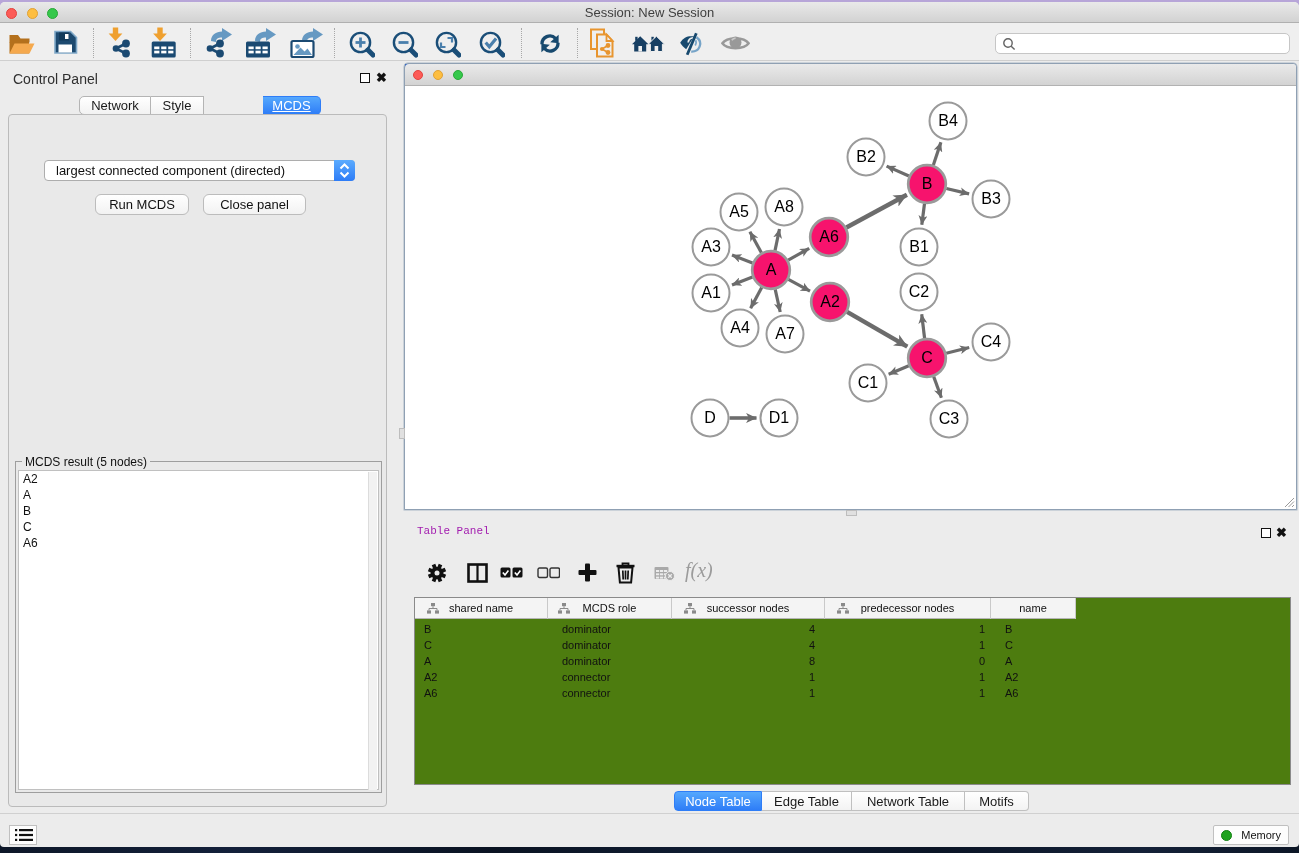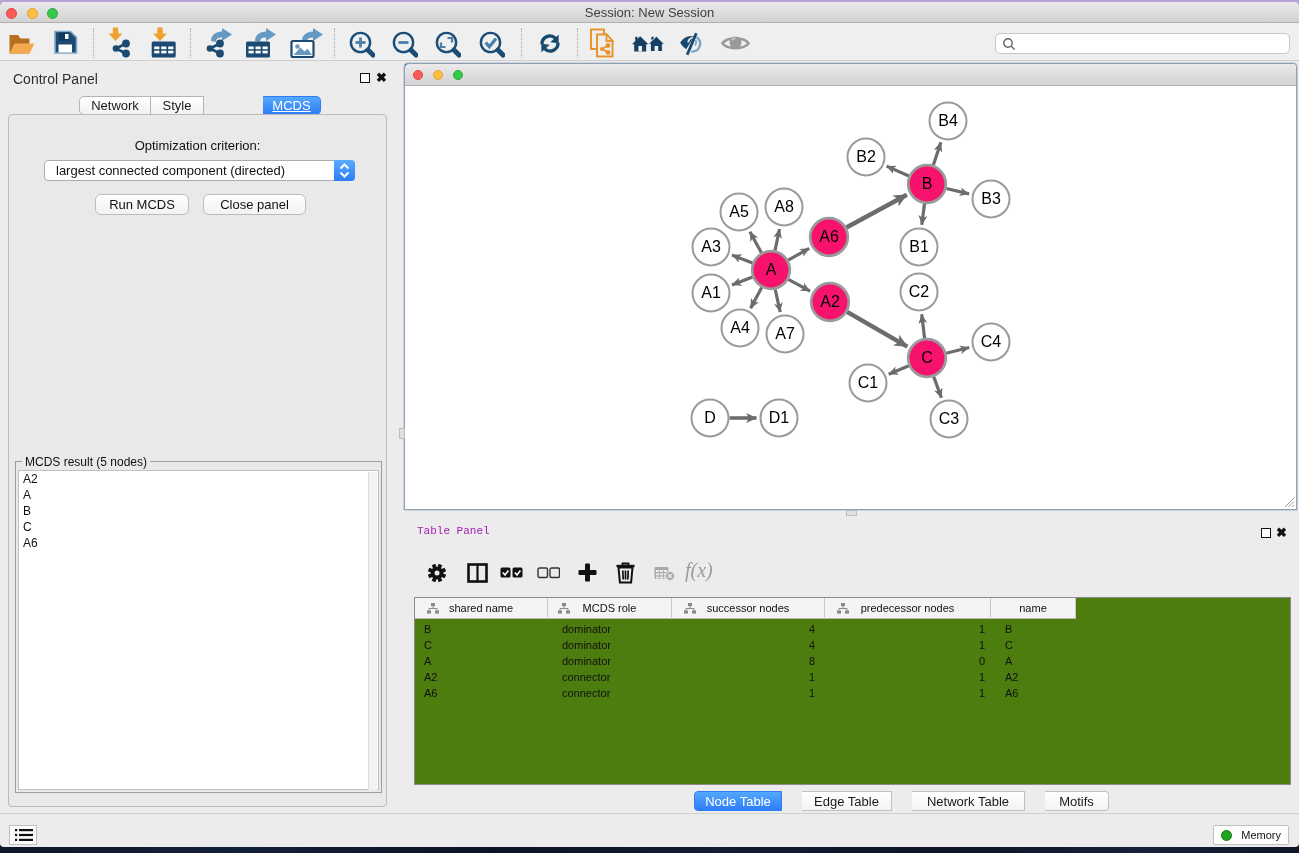--- a/index.html
+++ b/index.html
@@ -52,21 +52,21 @@
 #graph { position:absolute; left:0px; top:24px; }
 #graph text { font-size:16px; fill:#000; }
 
 #tp-title { position:absolute; left:417px; top:525px; font-size:11px; color:#a21caf;font-family:Liberation Mono, monospace; }
 #tbl-toolbar { position:absolute; left:414px; top:556px; width:877px; height:36px; }
 #tbl { position:absolute; left:414px; top:597px; width:877px; height:188px; background:#4d7c0f; border:1px solid #8a8a8a; }
 #tbl-head { position:absolute; left:0; top:0; width:661px; height:21px; background:#f4f4f4; border-bottom:1px solid #b5b5b5; }
 .hcell { position:absolute; top:0; height:21px; border-right:1px solid #c9c9c9; font-size:11px; color:#111; text-align:center; line-height:21px; }
 .trow { position:absolute; font-size:11px; color:#111; height:16px; line-height:16px; }
 .bot-tabs { position:absolute; top:791px; left:674px; display:flex; height:20px; }
-.btab { height:20px; line-height:19px; font-size:13px; color:#1a1a1a; background:linear-gradient(#ffffff,#f3f3f3); border:1px solid #c0c0c0; border-left:none; text-align:center;margin-left:20px; }
+.btab { height:20px; line-height:19px; font-size:13px; color:#1a1a1a; background:linear-gradient(#ffffff,#f3f3f3); border:1px solid #c0c0c0; border-left:none; text-align:center; }
 .btab.first { border-left:1px solid #c0c0c0; border-radius:4px 0 0 4px; }
 .btab.last { border-radius:0 4px 4px 0; }
 .btab.sel { background:linear-gradient(#55a8fd,#2e7df7); color:#fff; border-color:#2e7df7; }
 </style>
 </head>
 <body>
 <div id="win"></div>
 <div id="titlebar">
     <div class="tl t1"></div>
     <div class="tl t2"></div>
@@ -241,21 +241,20 @@
 <div id="cp-title">Control Panel</div>
 <div class="float-ico" style="left:360px; top:73px;"></div>
 <div class="x-ico" style="left:376px; top:73px;">✖</div>
 <div class="tabs" style="left:79px; top:96px;">
   <div class="tab first" style="width:72px;">Network</div>
   <div class="tab" style="width:53px;">Style</div>
   <div class="tab" style="width:59px;margin-top:34px;">Select</div>
   <div class="tab last sel" style="width:58px;text-decoration:underline;">MCDS</div>
 </div>
 <div id="cp-panel">
-  <div id="opt-label">Optimization criterion:</div>
   <div id="dropdown">largest connected component (directed)
     <div id="dd-btn"><svg width="21" height="21" viewBox="0 0 21 21">
           <path d="M6.5 8.5 L10.5 4.5 L14.5 8.5" fill="none" stroke="#fff" stroke-width="2"></path>
           <path d="M6.5 12.5 L10.5 16.5 L14.5 12.5" fill="none" stroke="#fff" stroke-width="2"></path>
         </svg></div>
   </div>
   <div class="btn" style="left:86px; top:79px; width:94px;">Run MCDS</div>
   <div class="btn" style="left:194px; top:79px; width:103px;">Close panel</div>
   <div id="fieldset">
     <div id="fs-legend">MCDS result (5 nodes)</div>

